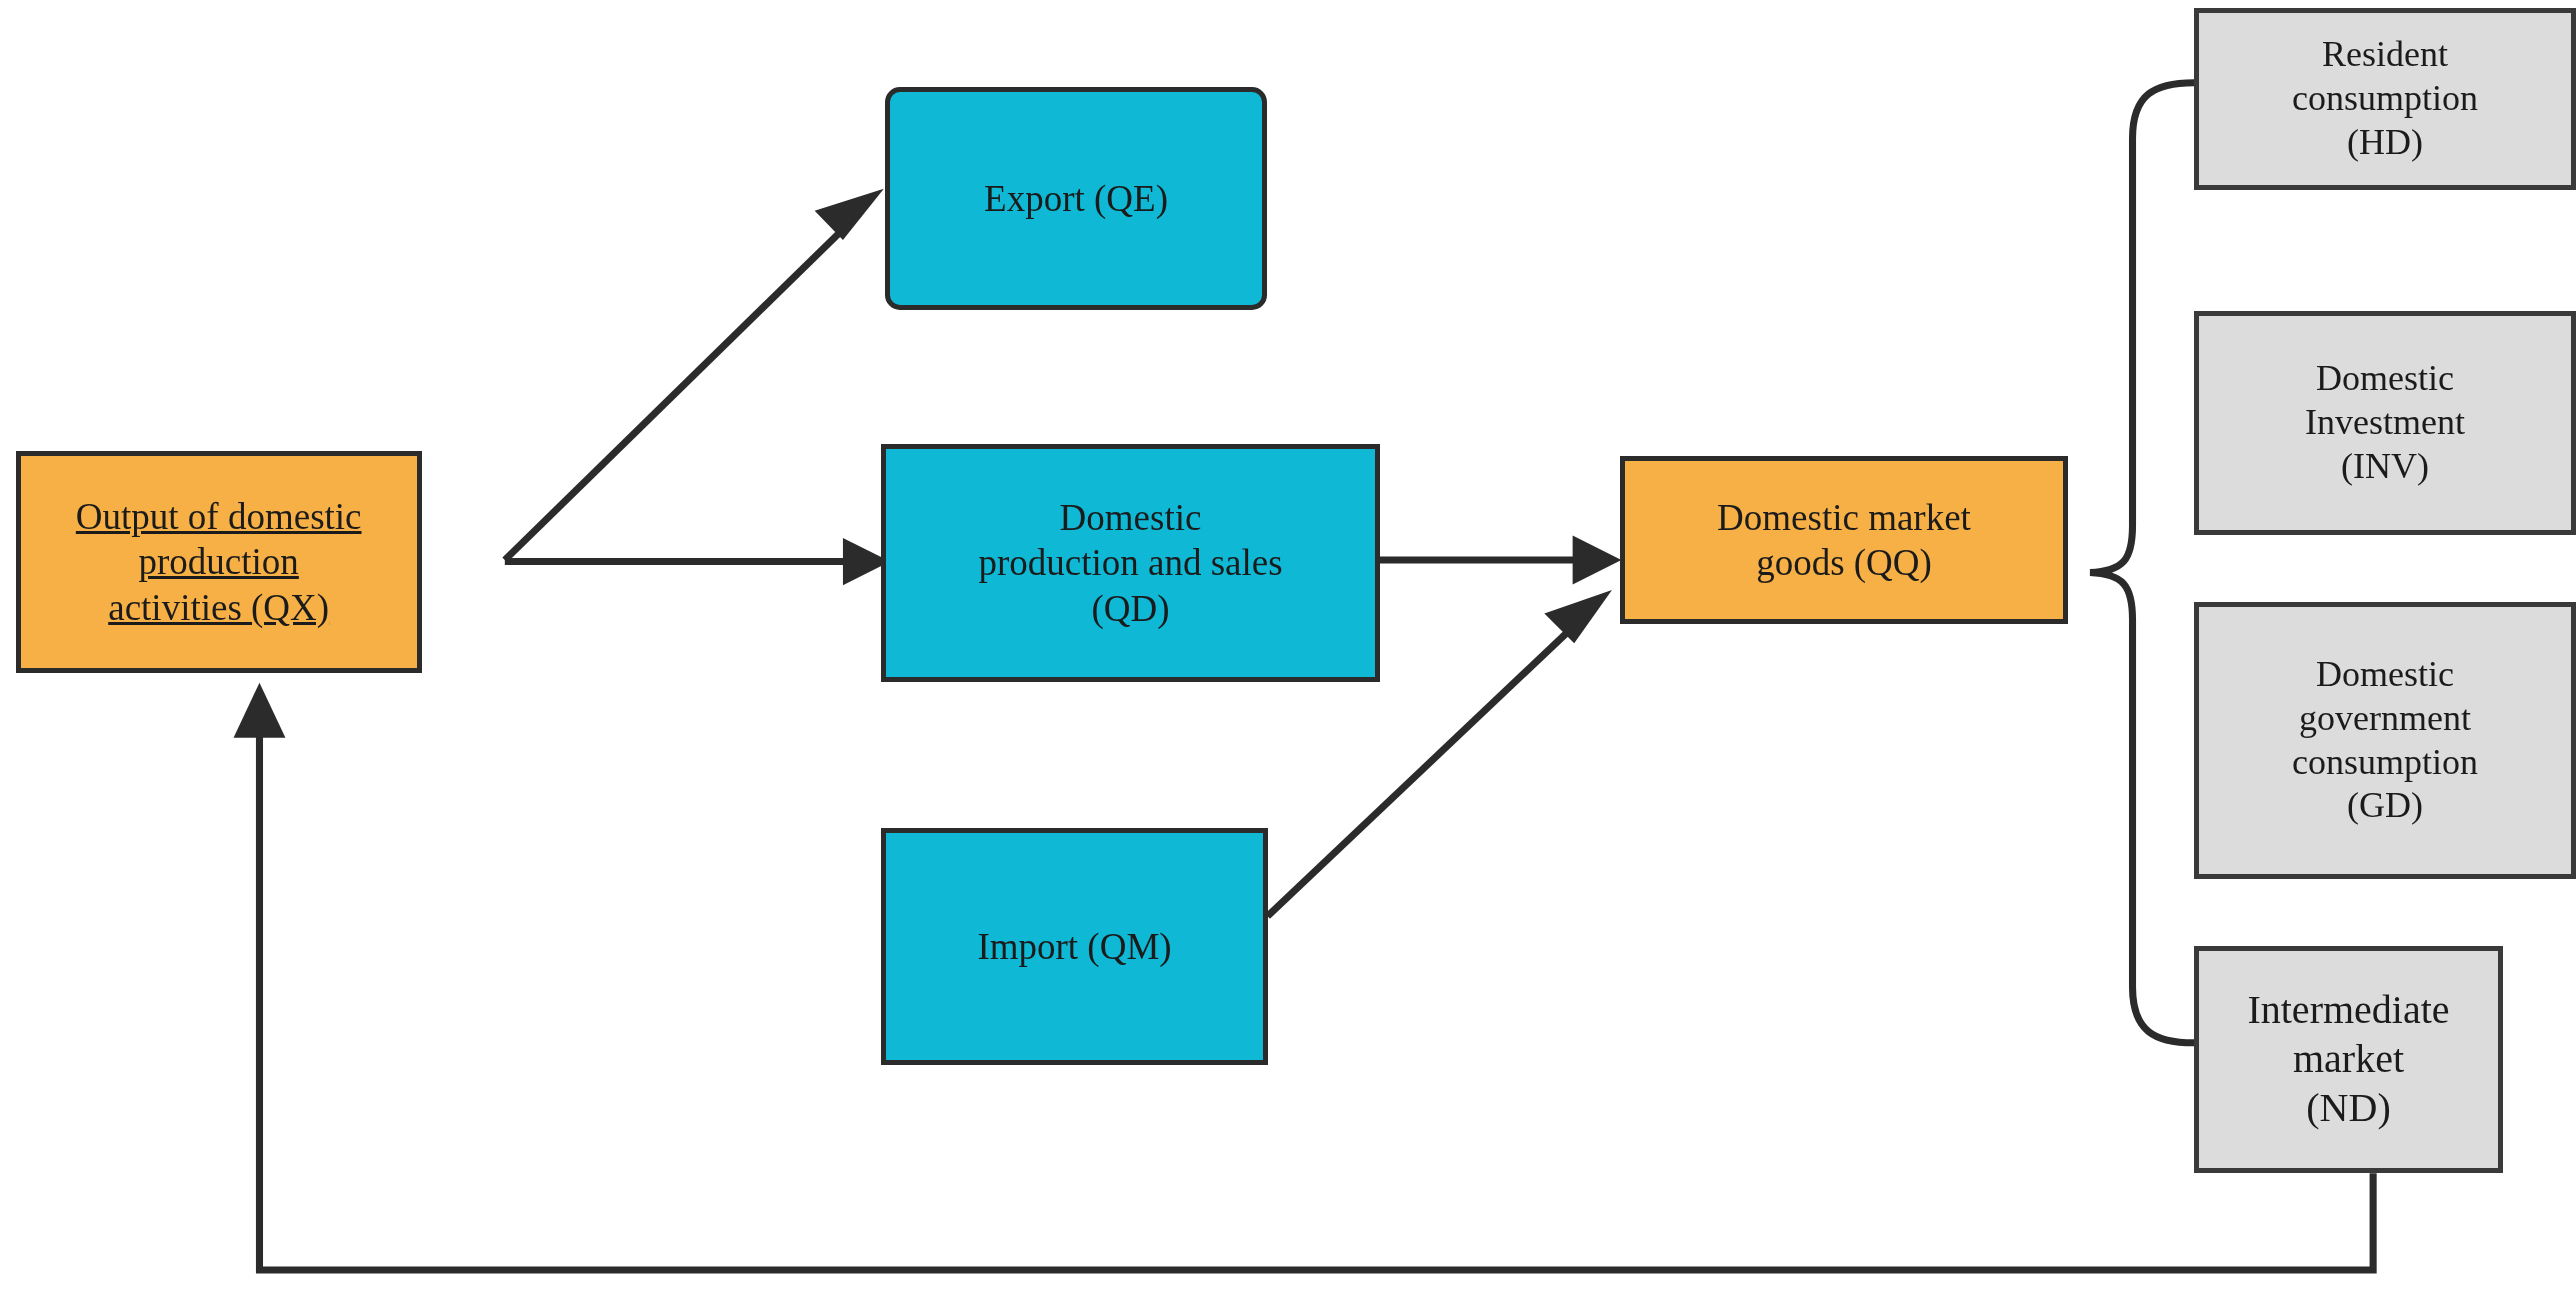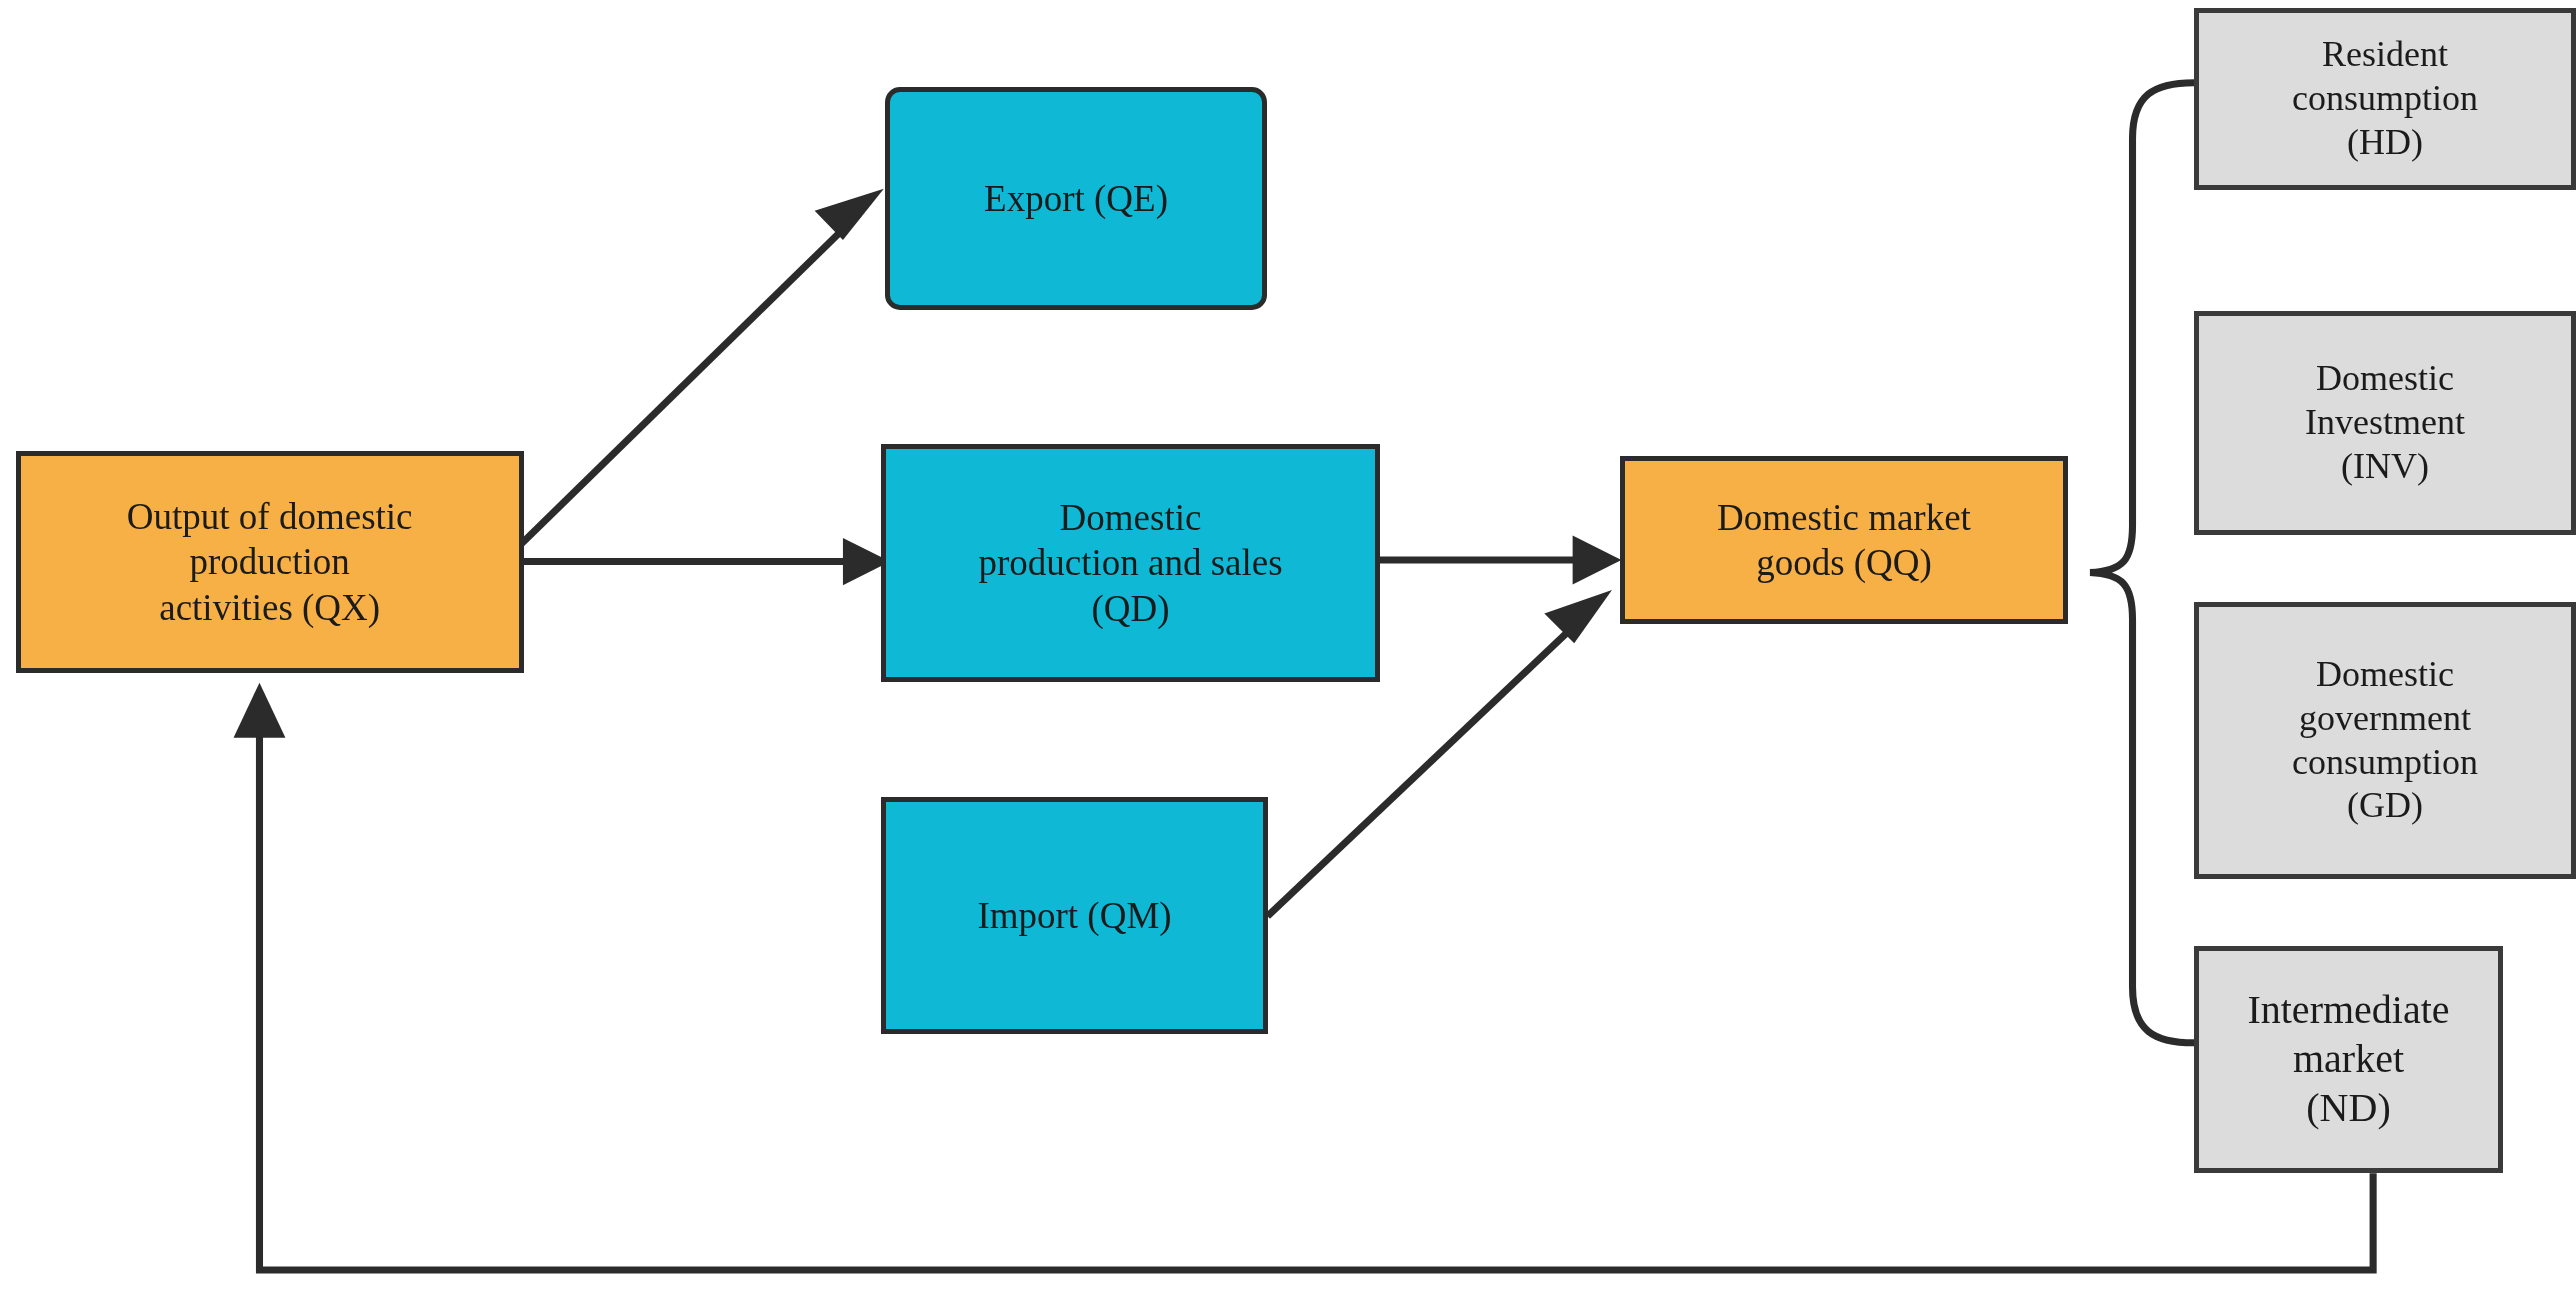--- a/index.html
+++ b/index.html
@@ -52,33 +52,33 @@
       <path class="brace" d="M 2790 105
                C 2740 105 2712 120 2712 176
                L 2712 668
                C 2712 712 2700 726 2658 728
                C 2700 730 2712 744 2712 788
                L 2712 1255
                C 2712 1311 2740 1326 2790 1326"></path>
     </g>
   </svg>
 
-  <div class="node orange" style="left:15.7px;top:451px;width:508px;height:222px;font-size:37px;">
+  <div class="node orange" style="left:15.7px;top:451px;width:406px;height:222px;font-size:37px;text-decoration:underline;">
     <span class="lbl"><span>Output of domestic</span><br><span>production</span><br><span>activities (QX)</span></span>
   </div>
 
   <div class="node cyan" style="left:885px;top:87px;width:382px;height:223px;font-size:37px;border-radius:15px;">
     <span class="lbl">Export  (QE)</span>
   </div>
 
   <div class="node cyan" style="left:881px;top:444px;width:499px;height:238px;font-size:37px;">
     <span class="lbl"><span>Domestic</span><br><span>production and sales</span><br><span>(QD)</span></span>
   </div>
 
-  <div class="node cyan" style="left:881px;top:797px;width:387px;height:237px;font-size:37px;">
+  <div class="node cyan" style="left:881px;top:828px;width:387px;height:237px;font-size:37px;">
     <span class="lbl">Import (QM)</span>
   </div>
 
   <div class="node orange" style="left:1620px;top:456px;width:448px;height:168px;font-size:37px;">
     <span class="lbl"><span>Domestic market</span><br><span>goods (QQ)</span></span>
   </div>
 
   <div class="node gray" style="left:2194px;top:7.9px;width:382px;height:182px;font-size:36px;">
     <span class="lbl"><span>Resident</span><br><span>consumption</span><br><span>(HD)</span></span>
   </div>

